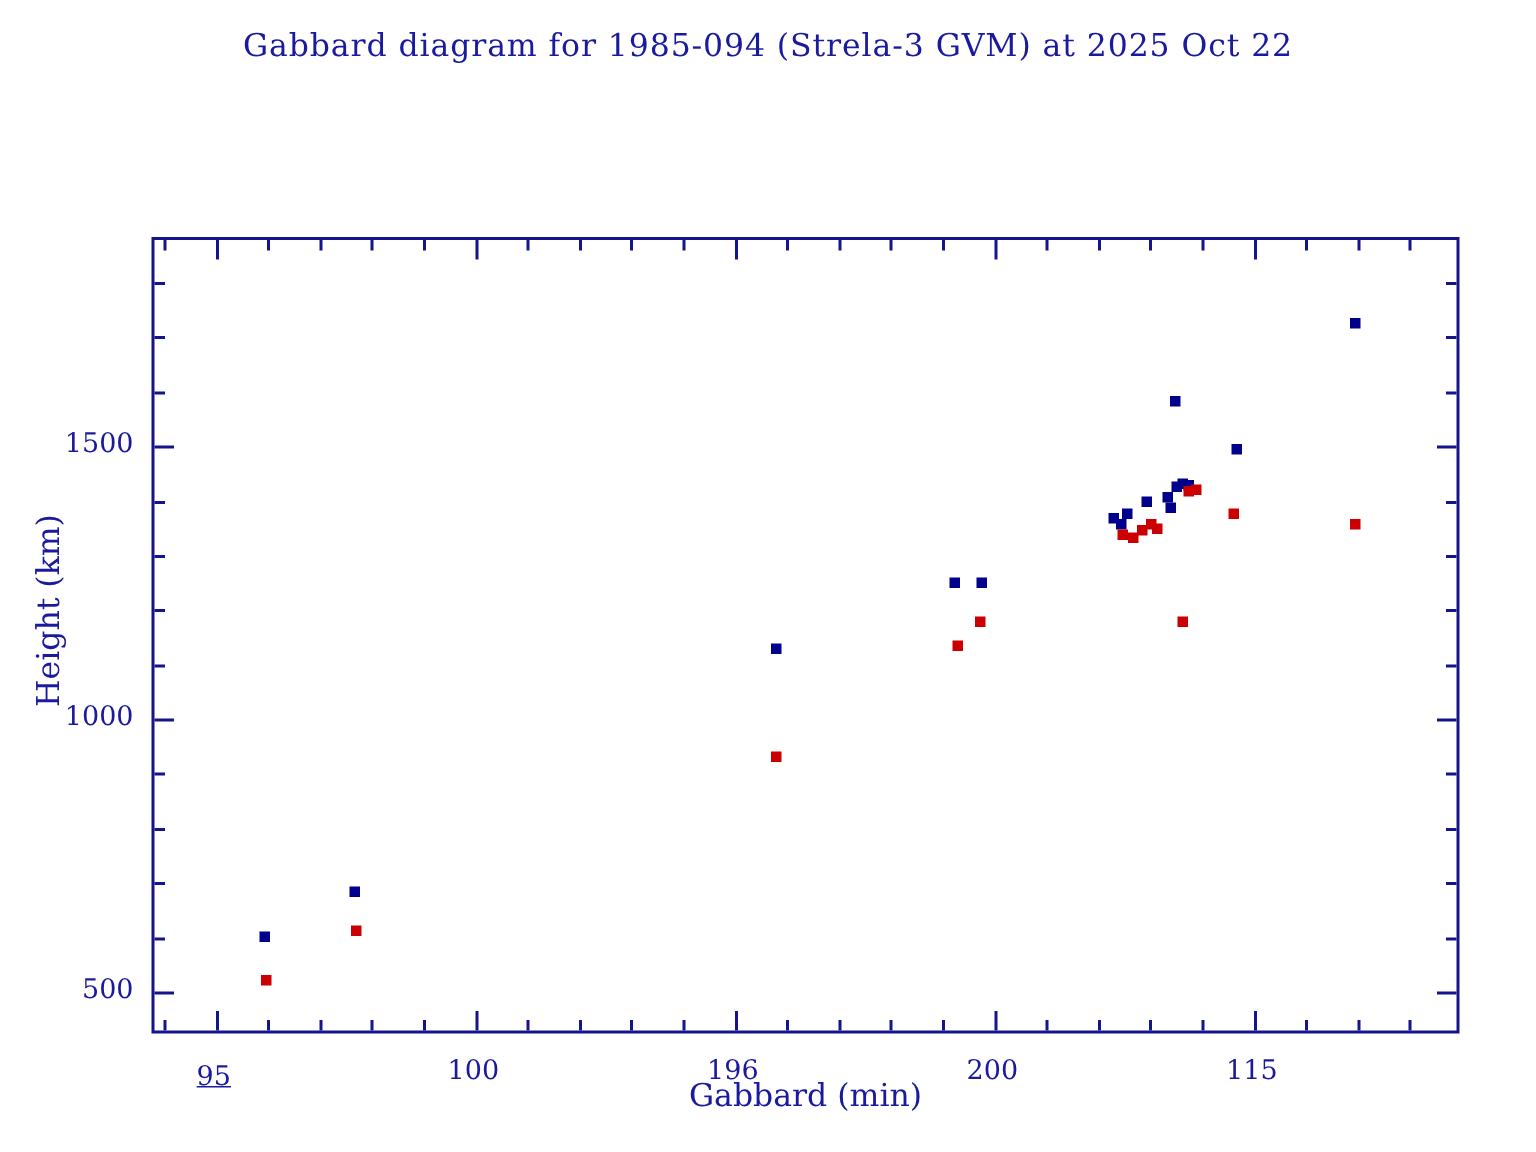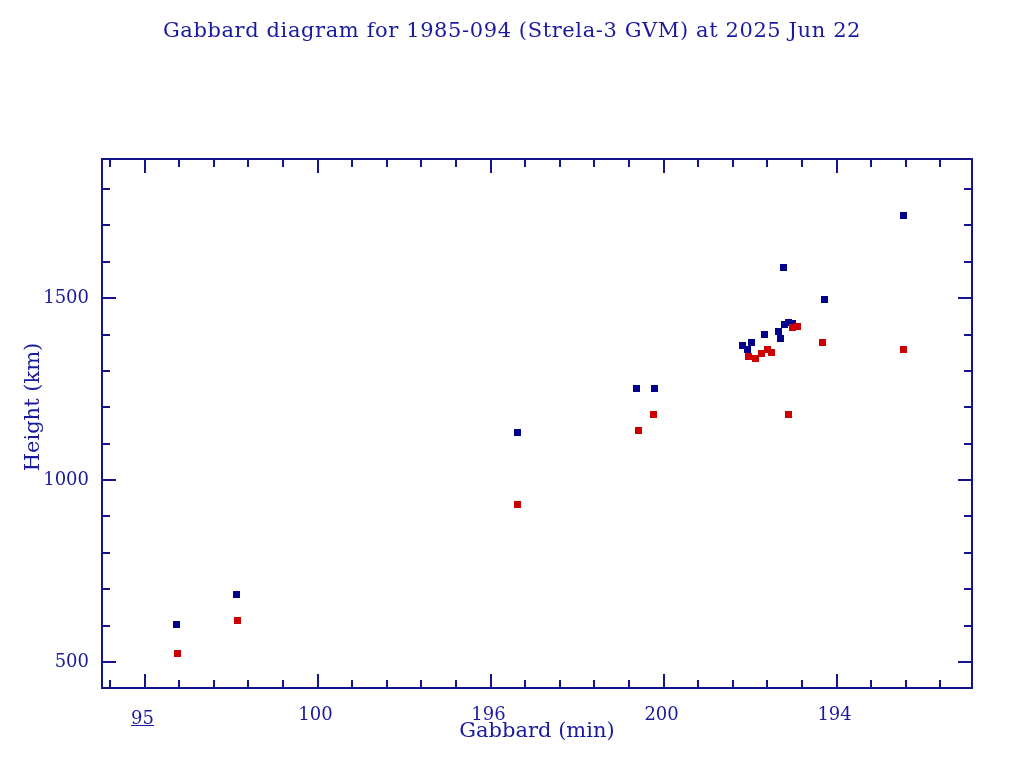--- a/index.html
+++ b/index.html
@@ -123,21 +123,21 @@
     font-size: 21px;
     font-family: "DejaVu Serif", serif;
     transform: rotate(-90deg);
     transform-origin: center center;
     white-space: nowrap;
   }
 </style>
 </head>
 <body>
 
-<div id="title">Gabbard diagram for 1985-094 (Strela-3 GVM) at 2025 Jun 22</div>
+<div id="title">Gabbard diagram for 1985-094 (Strela-3 GVM) at 2025 Oct 22</div>
 
 <div id="plot-area">
   <div id="points-layer">
       <div class="pt apogee" title="apogee 95.93 min, 604 km" style="left: 70.2048px; top: 460.579px;"></div>
       <div class="pt apogee" title="apogee 97.67 min, 686 km" style="left: 130.414px; top: 430.756px;"></div>
       <div class="pt apogee" title="apogee 105.77 min, 1130 km" style="left: 410.7px; top: 269.274px;"></div>
       <div class="pt apogee" title="apogee 109.23 min, 1251 km" style="left: 530.427px; top: 225.266px;"></div>
       <div class="pt apogee" title="apogee 109.75 min, 1251 km" style="left: 548.421px; top: 225.266px;"></div>
       <div class="pt apogee" title="apogee 112.28 min, 1371 km" style="left: 635.967px; top: 181.623px;"></div>
       <div class="pt apogee" title="apogee 112.43 min, 1360 km" style="left: 641.157px; top: 185.623px;"></div>
@@ -247,20 +247,20 @@
       <div class="tick ytick minor" style="top: 28.0959px;"></div>
       <div class="ytick-right minor" style="top: 28.0959px;"></div>
     </div>
 </div>
 
 <div id="tick-labels">
     <div class="xlabel-tick" style="left: 142.524px; top: 707px; text-decoration: underline;">95</div>
     <div class="xlabel-tick" style="left: 315.54px; top: 703px;">100</div>
     <div class="xlabel-tick" style="left: 488.556px; top: 703px;">196</div>
     <div class="xlabel-tick" style="left: 661.571px; top: 703px;">200</div>
-    <div class="xlabel-tick" style="left: 834.587px; top: 703px;">194</div>
+    <div class="xlabel-tick" style="left: 834.587px; top: 703px;">115</div>
     <div class="ylabel-tick" style="left: -9px; width: 98px; top: 659.904px;">500</div>
     <div class="ylabel-tick" style="left: -9px; width: 98px; top: 478.055px;">1000</div>
     <div class="ylabel-tick" style="left: -9px; width: 98px; top: 296.205px;">1500</div>
   </div>
 
 <div id="xaxis-title">Gabbard (min)</div>
 <div id="yaxis-title">Height (km)</div>
 
 </body></html>

